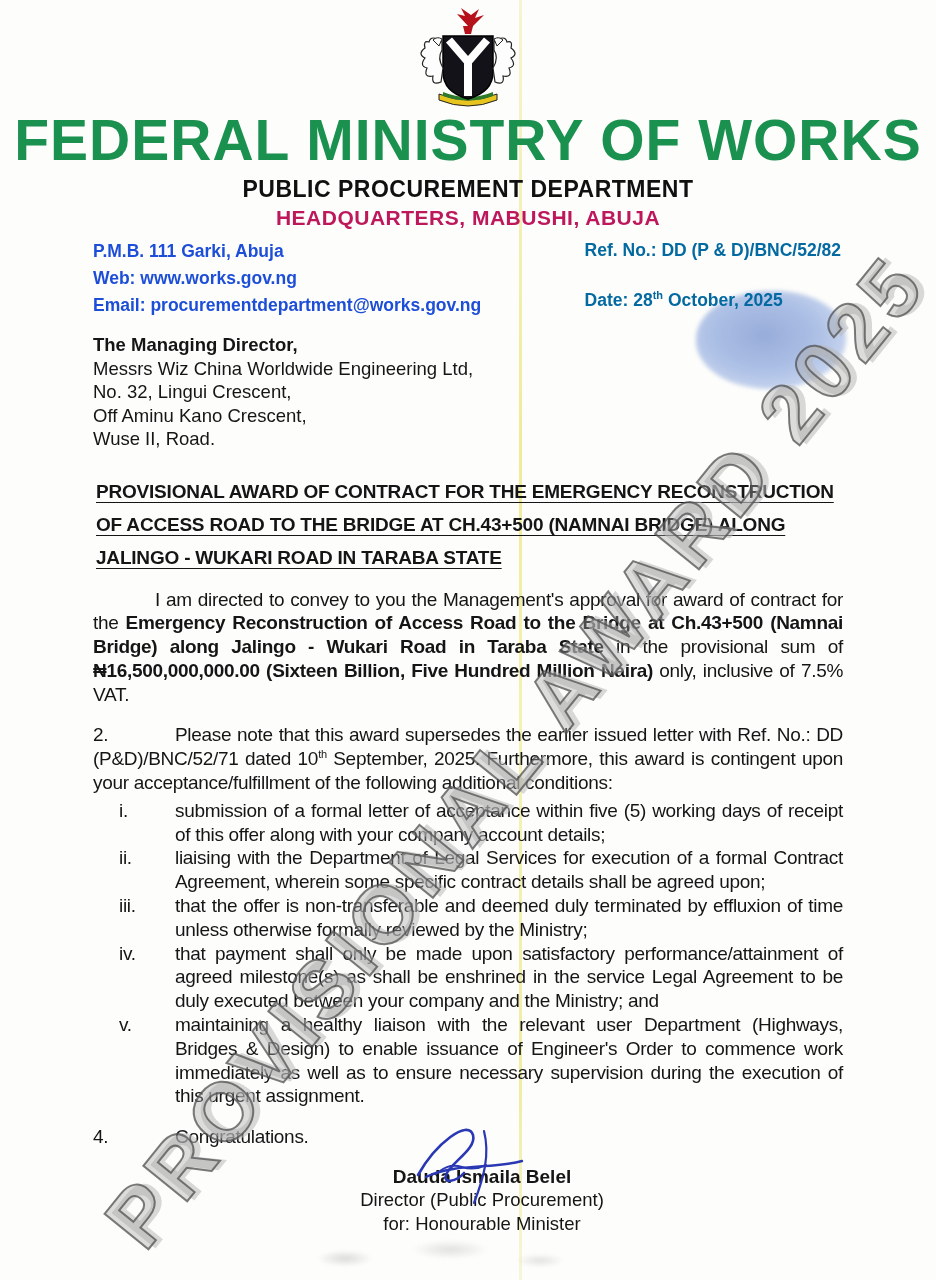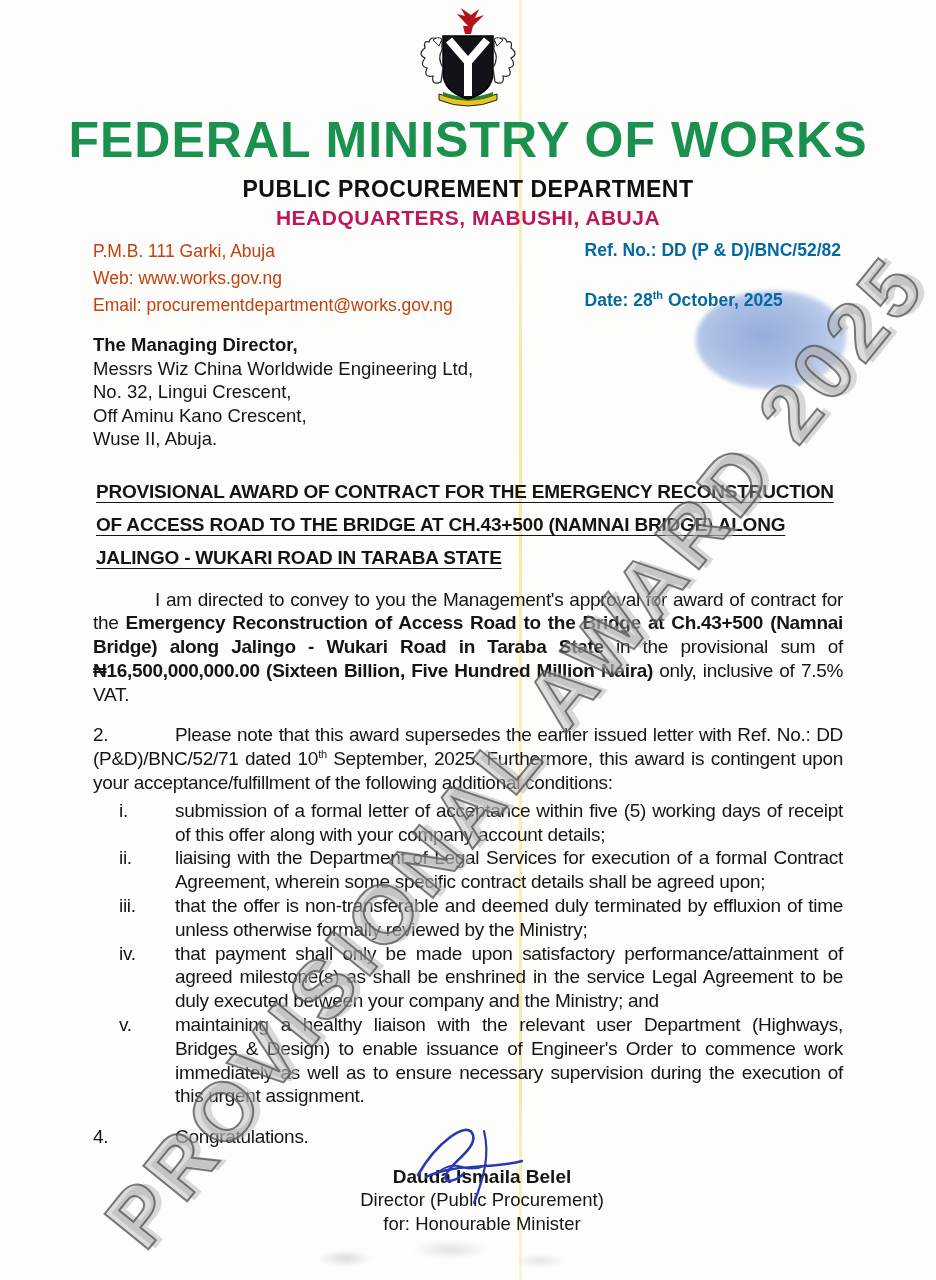--- a/index.html
+++ b/index.html
@@ -50,31 +50,31 @@
       radial-gradient(ellipse 55px 14px at 55% 40%, rgba(130,130,130,0.22), transparent 70%),
       radial-gradient(ellipse 35px 10px at 85% 65%, rgba(125,125,125,0.2), transparent 70%);
     filter: blur(1.5px);
     z-index: 1;
   }
 
   
   .header { position: relative; text-align: center; padding-top: 6px; z-index: 4; }
   .coat { display: block; margin: 0 auto; }
   .ministry {
-    margin: 6px 0 12px; font-size: 50px; font-weight: 700; letter-spacing: 1px;
+    margin: 6px 0 12px; font-size: 57px; font-weight: 700; letter-spacing: 1px;
     color: #1b9150; line-height: 48px;
   }
   .department { margin: 8px 0 0; font-size: 23px; font-weight: 700; letter-spacing: 0.5px; color: #101010; }
   .location   { margin: 3px 0 0; font-size: 21px; font-weight: 700; letter-spacing: 0.5px; color: #be185d; }
 
   .info-row {
     position: relative; display: flex; justify-content: space-between;
     padding: 8px 95px 0 93px; z-index: 4;
   }
-  .contact-line { color: #c2410c; font-weight: 400; font-size: 17.5px; line-height: 27px; }
+  .contact-line { color: #1d4ed8; font-weight: 700; font-size: 17.5px; line-height: 27px; }
   .ref-col { text-align: left; font-weight: 700; font-size: 17.5px; color: #0369a1; }
   .ref-line { line-height: 24px; }
   .date-line { line-height: 24px; margin-top: 26px; }
   sup { font-size: 11px; vertical-align: super; line-height: 0; }
 
   
   .recipient { position: relative; margin: 14px 0 0 93px; font-size: 18.5px; line-height: 23.5px; z-index: 4; }
   .recipient .r-bold { font-weight: 700; }
 
   
@@ -159,21 +159,21 @@
         <span>October, 2025</span>
       </div>
     </div>
   </div>
 
   <div class="recipient">
     <div class="r-bold">The Managing Director,</div>
     <div>Messrs Wiz China Worldwide Engineering Ltd,</div>
     <div>No. 32, Lingui Crescent,</div>
     <div>Off Aminu Kano Crescent,</div>
-    <div>Wuse II, Abuja.</div>
+    <div>Wuse II, Road.</div>
   </div>
 
   <div class="subject">PROVISIONAL AWARD OF CONTRACT FOR THE EMERGENCY RECONSTRUCTION OF ACCESS ROAD TO THE BRIDGE AT CH.43+500 (NAMNAI BRIDGE) ALONG JALINGO - WUKARI ROAD IN TARABA STATE</div>
 
   <p class="body-text p1"><span>I am directed to convey to you the Management's approval for award of contract for the </span><span class="bold">Emergency Reconstruction of Access Road to the Bridge at Ch.43+500 (Namnai Bridge) along Jalingo - Wukari Road in Taraba State</span><span> in the provisional sum of </span><span class="bold">₦16,500,000,000.00 (Sixteen Billion, Five Hundred Million Naira)</span><span> only, inclusive of 7.5% VAT.</span></p>
 
   <p class="body-text numbered"><span class="pnum">2.</span><span>Please note that this award supersedes the earlier issued letter with Ref. No.: DD (P&amp;D)/BNC/52/71 dated 10</span><sup>th</sup><span> September, 2025. Furthermore, this award is contingent upon your acceptance/fulfillment of the following additional conditions:</span></p>
 
   <div class="conditions">
     <div class="cond">

